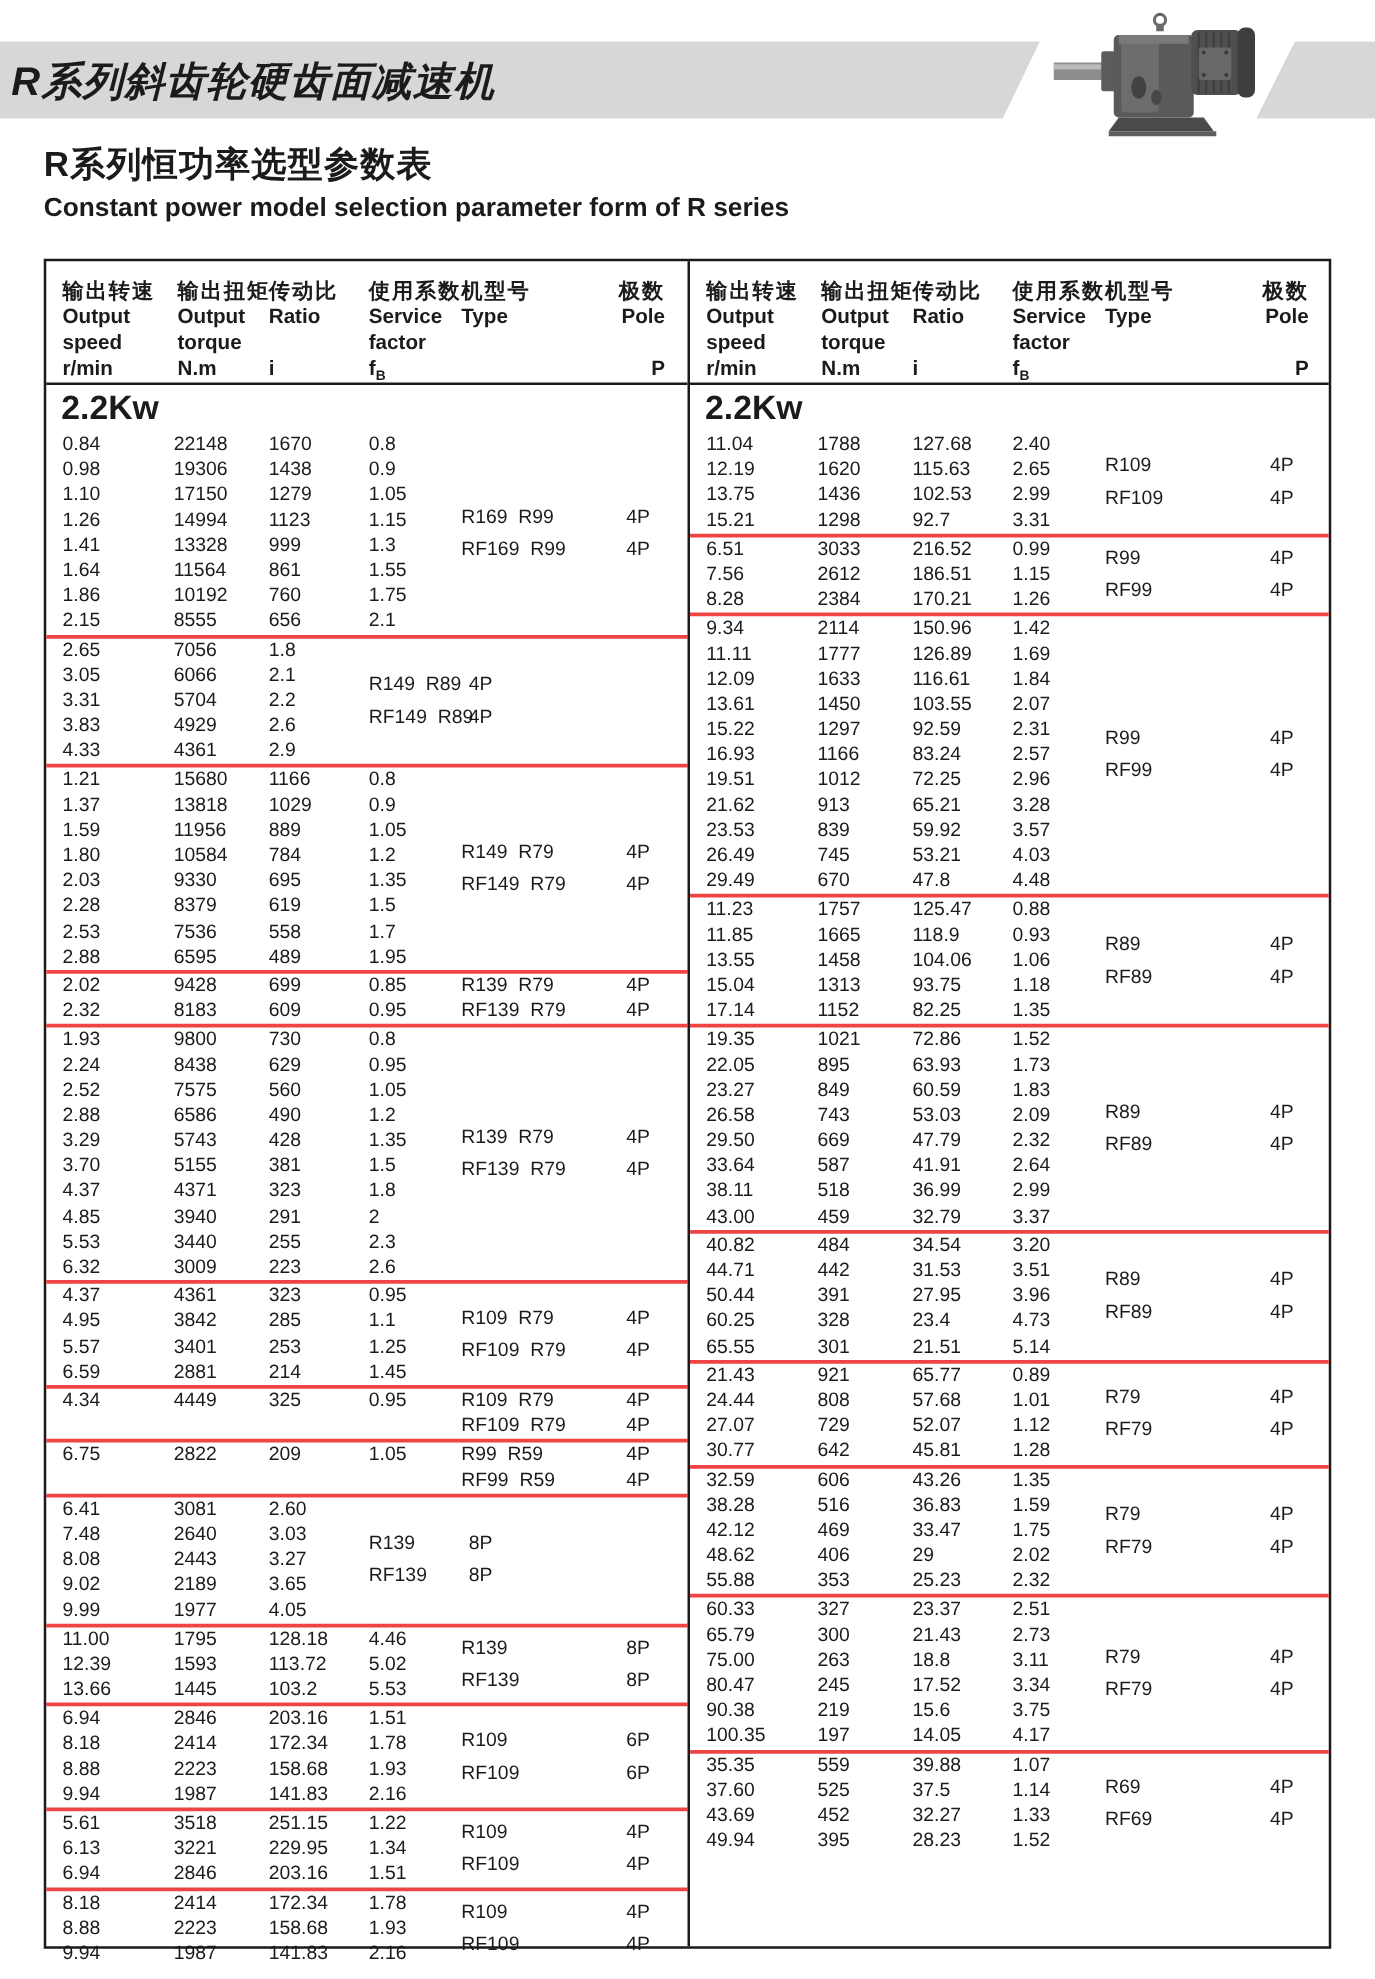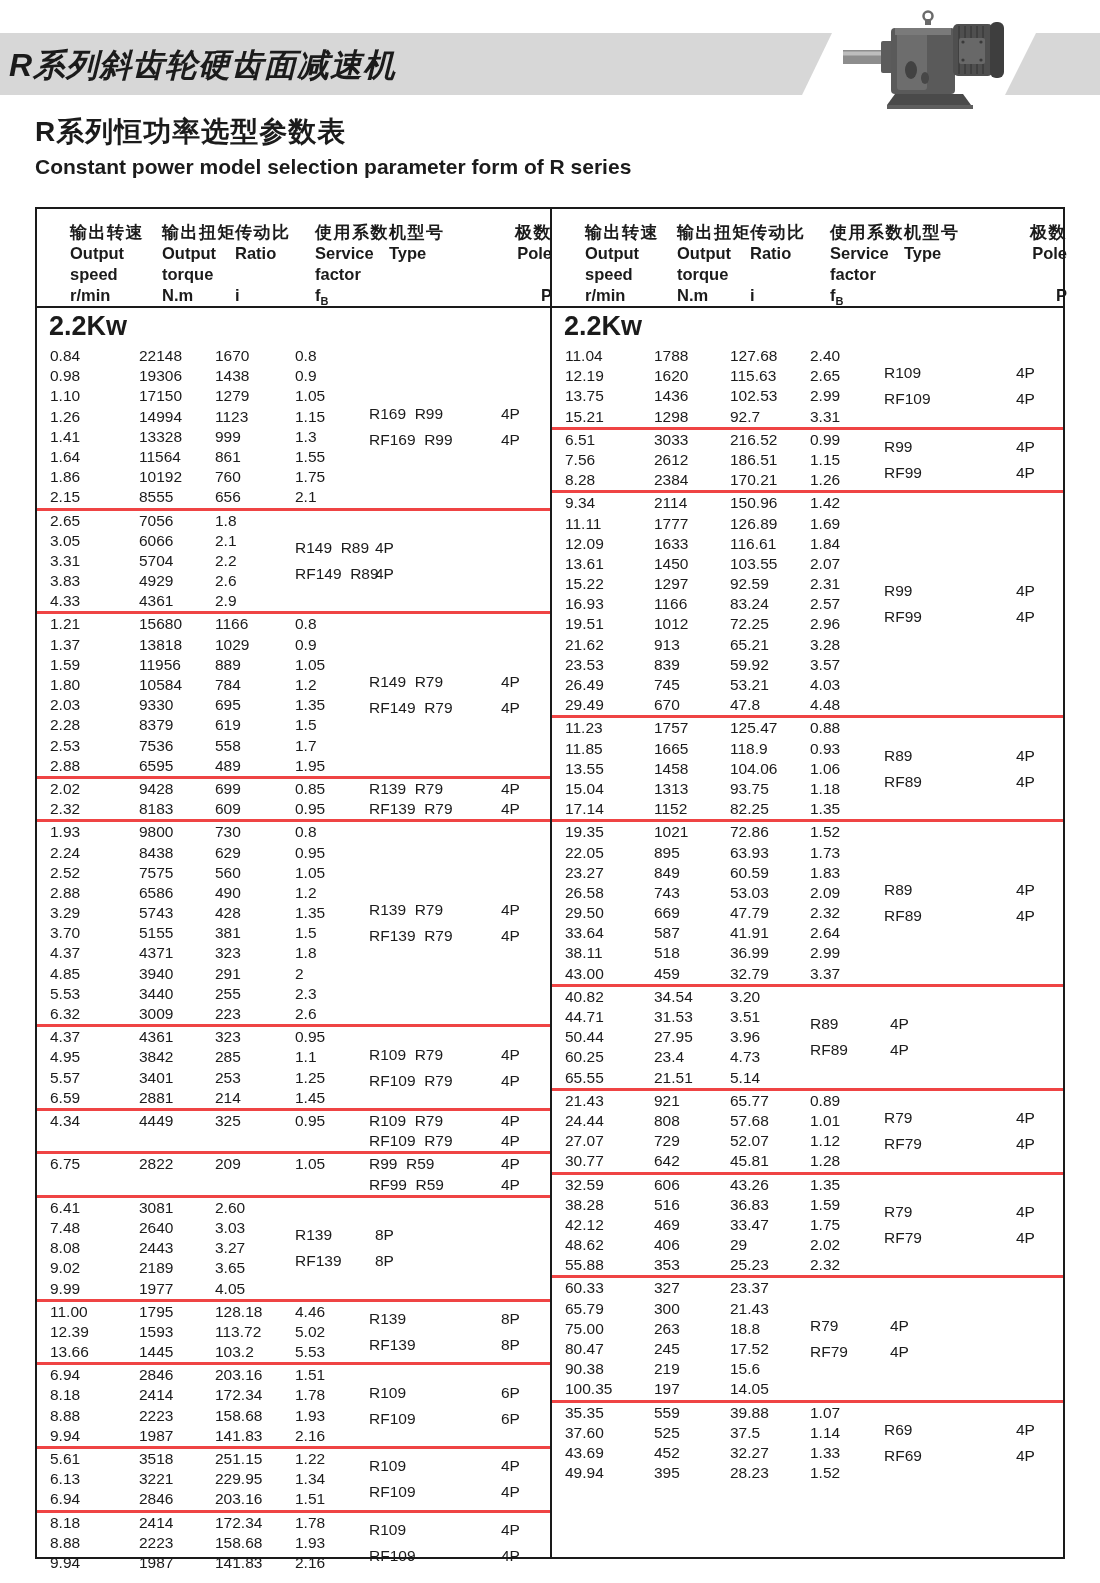--- a/index.html
+++ b/index.html
@@ -17,21 +17,21 @@
   .title-zh{position:absolute;left:35px;top:113px;margin:0;font-size:28px;font-weight:bold;letter-spacing:1px;}
   .title-en{position:absolute;left:35px;top:155px;font-size:21px;font-weight:bold;}
   
   .param-table{position:absolute;left:35px;top:207px;width:1030px;height:1352px;
                border:2px solid #1a1a1a;display:flex;box-sizing:border-box;}
   .half{width:50%;box-sizing:border-box;}
   .half + .half{border-left:2px solid #1a1a1a;}
   .thead{display:grid;grid-template-columns:102px 76px 80px 74px 126px 1fr;
          padding-top:13px;height:84px;border-bottom:2px solid #1a1a1a;}
   .hcell{display:flex;flex-direction:column;}
-  .hline{font-size:16.5px;font-weight:bold;line-height:21px;min-height:21px;white-space:nowrap;margin-left:20px;}
+  .hline{font-size:16.5px;font-weight:bold;line-height:21px;min-height:21px;white-space:nowrap;}
   .hzh{font-size:17px;letter-spacing:1.5px;}
   .al{text-align:left;}
   .ac{text-align:left;}
   .ar{text-align:right;padding-right:22px;}
   .pl14{padding-left:13px;}
   .pl3{padding-left:3px;}
   sub{font-size:11px;}
   .section-label{height:38px;font-size:27px;font-weight:bold;line-height:36px;padding-left:12px;}
   .group{display:grid;grid-template-columns:102px 76px 80px 74px 126px 1fr;}
   .group + .group{border-top:3px solid #ef4444;}
@@ -843,20 +843,27 @@
             </div>
           </div>
           <div class="group">
             <div class="col c0">
               <div class="cell">40.82</div>
               <div class="cell">44.71</div>
               <div class="cell">50.44</div>
               <div class="cell">60.25</div>
               <div class="cell">65.55</div>
             </div>
+            <div class="col c1">
+              <div class="cell">484</div>
+              <div class="cell">442</div>
+              <div class="cell">391</div>
+              <div class="cell">328</div>
+              <div class="cell">301</div>
+            </div>
             <div class="col c2">
               <div class="cell">34.54</div>
               <div class="cell">31.53</div>
               <div class="cell">27.95</div>
               <div class="cell">23.4</div>
               <div class="cell">21.51</div>
             </div>
             <div class="col c3">
               <div class="cell">3.20</div>
               <div class="cell">3.51</div>
@@ -963,20 +970,28 @@
               <div class="cell">197</div>
             </div>
             <div class="col c2">
               <div class="cell">23.37</div>
               <div class="cell">21.43</div>
               <div class="cell">18.8</div>
               <div class="cell">17.52</div>
               <div class="cell">15.6</div>
               <div class="cell">14.05</div>
             </div>
+            <div class="col c3">
+              <div class="cell">2.51</div>
+              <div class="cell">2.73</div>
+              <div class="cell">3.11</div>
+              <div class="cell">3.34</div>
+              <div class="cell">3.75</div>
+              <div class="cell">4.17</div>
+            </div>
             <div class="col c-type">
               <div class="type-line" style="line-height: 26px;">R79</div>
               <div class="type-line" style="line-height: 26px;">RF79</div>
             </div>
             <div class="col c-pole">
               <div class="pole-line" style="line-height: 26px;">4P</div>
               <div class="pole-line" style="line-height: 26px;">4P</div>
             </div>
           </div>
           <div class="group">

